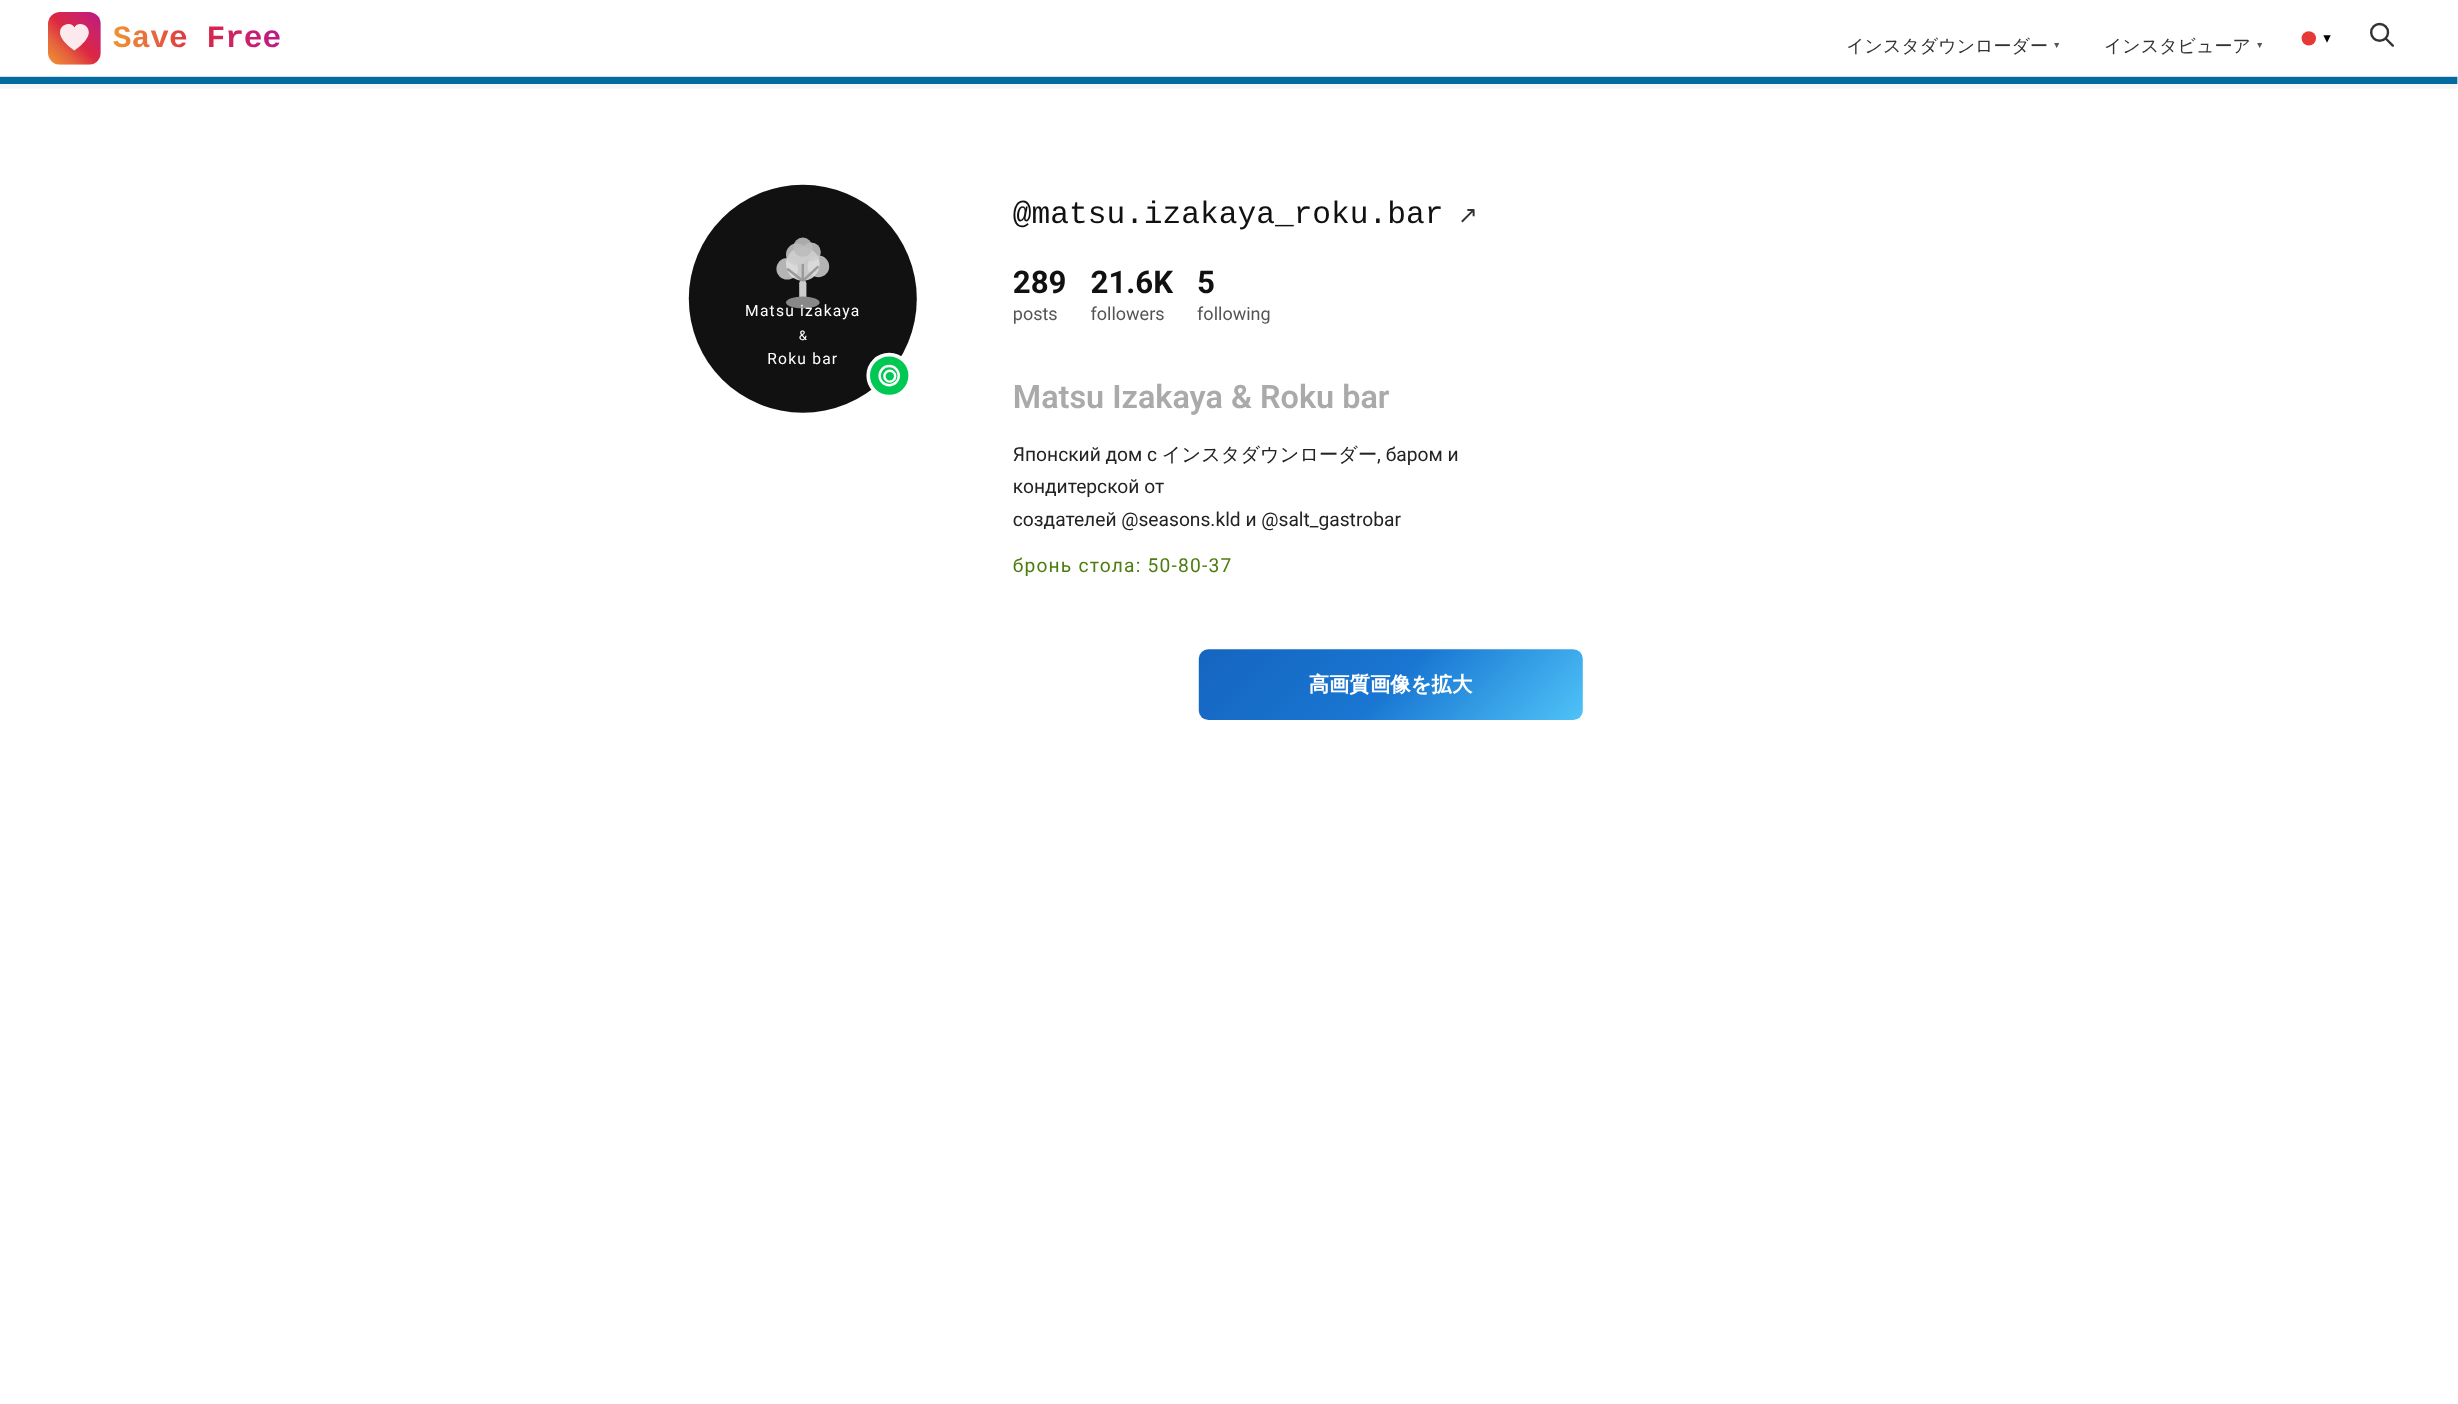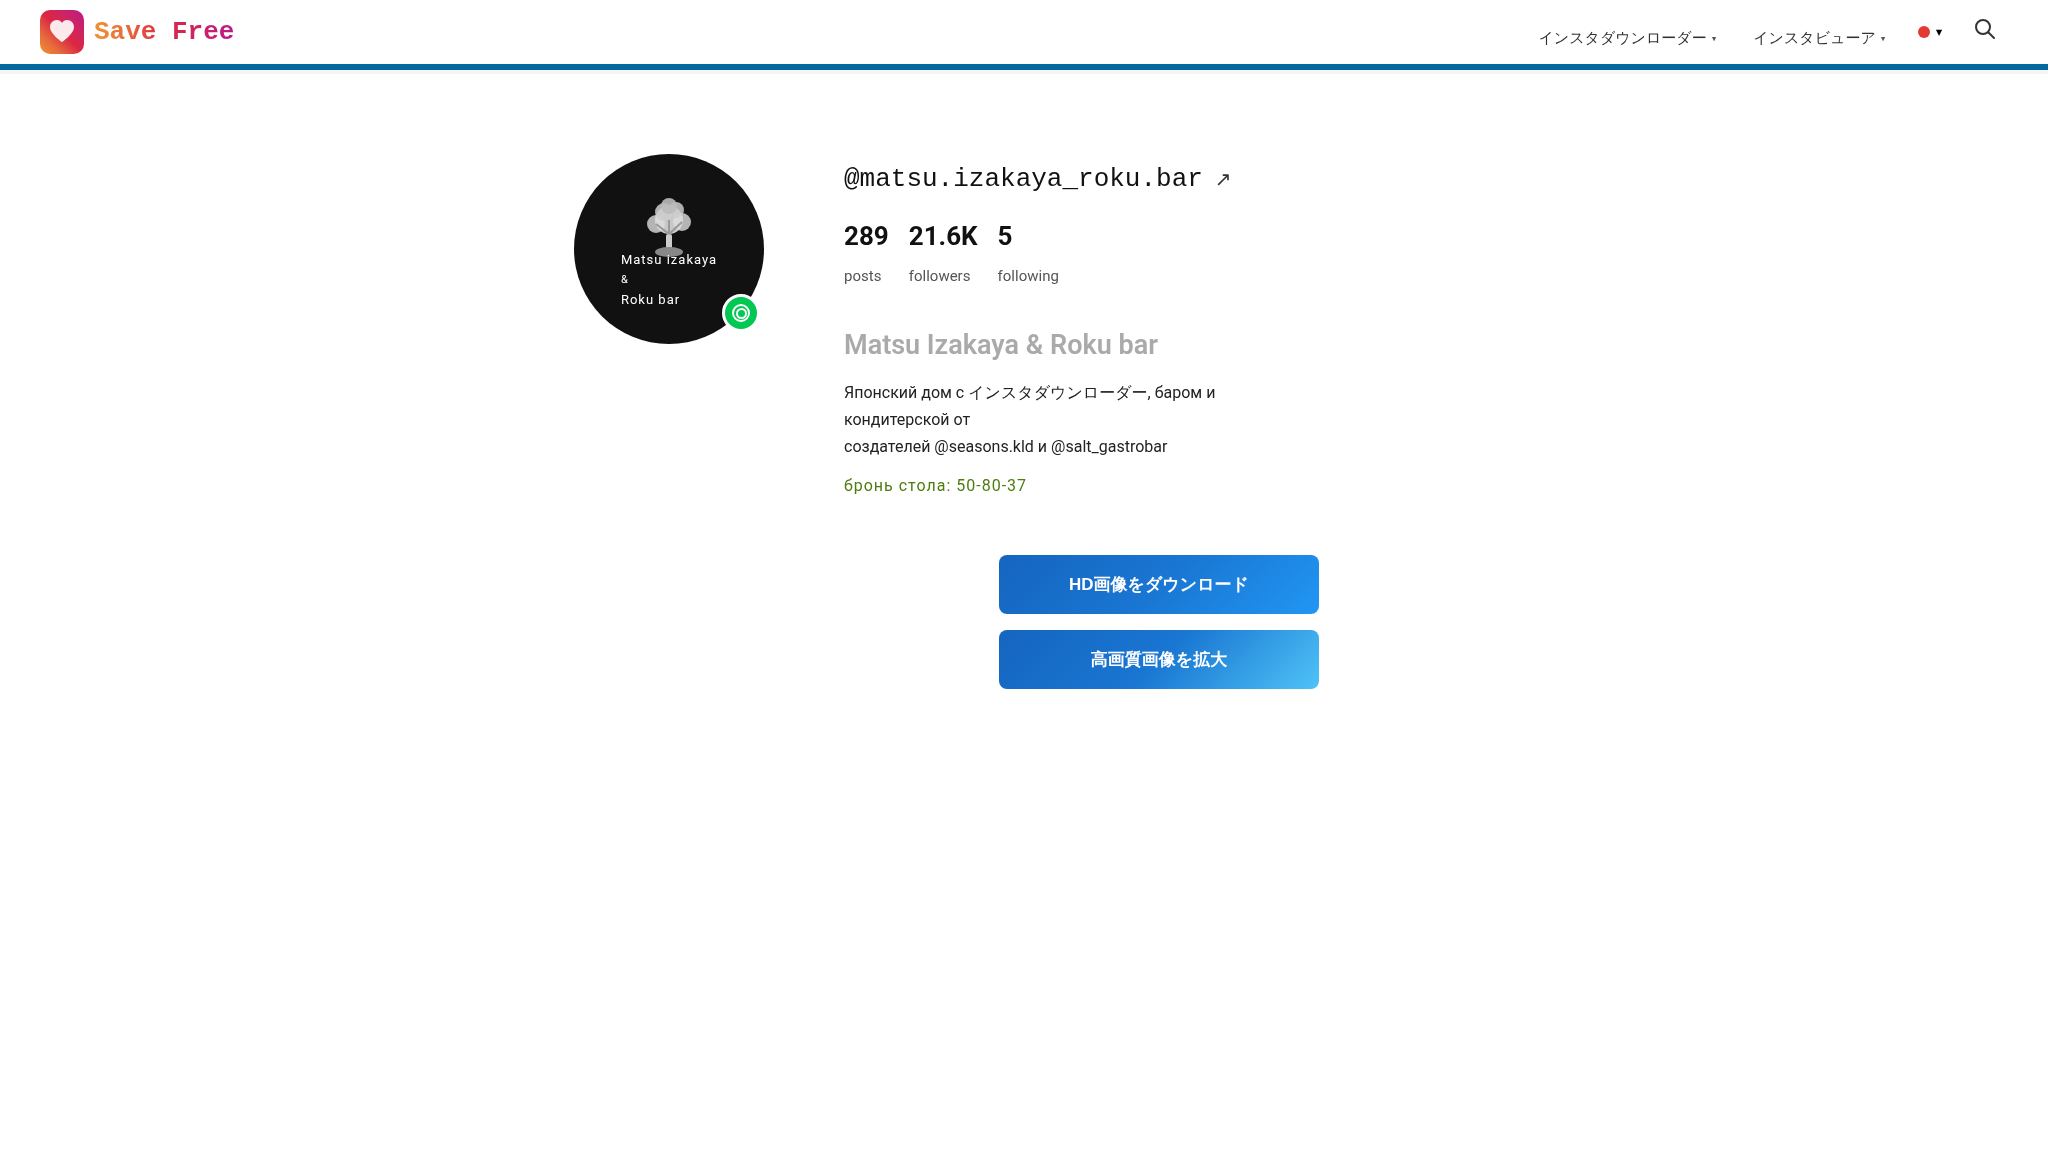--- a/index.html
+++ b/index.html
@@ -123,21 +123,21 @@
       flex-direction: column;
       align-items: center;
       justify-content: center;
       overflow: hidden;
       position: relative;
     }
 
     .avatar-bonsai {
       display: flex;
       flex-direction: column;
-      align-items: flex-start;
+      align-items: center;
       gap: 6px;
     }
 
     .bonsai-svg {
       width: 70px;
       height: 70px;
     }
 
     .avatar-text-line1 {
       color: #ffffff;
@@ -231,21 +231,21 @@
     .stat-number {
       font-size: 26px;
       font-weight: 700;
       color: #111;
       line-height: 1.1;
     }
 
     .stat-label {
       font-size: 15px;
       color: #555;
-      margin-top: 16px;
+      margin-top: 2px;
     }
 
     .profile-display-name {
       font-size: 27px;
       font-weight: 600;
       color: #aaa;
       margin-bottom: 18px;
       margin-top: 44px;
     }
 
@@ -407,19 +407,18 @@
       <div class="profile-display-name">Matsu Izakaya &amp; Roku bar</div>
 
       <div class="profile-bio">
         <span>Японский дом с インスタダウンローダー, баром и кондитерской от</span><br>
         <span>создателей @seasons.kld и @salt_gastrobar</span>
       </div>
 
       <div class="profile-booking">бронь стола: 50-80-37</div>
 
       <div class="buttons-section">
-        <button class="btn-primary btn-download">HD画像をダウンロード</button>
         <button class="btn-primary btn-expand">高画質画像を拡大</button>
       </div>
 
     </div>
   </div>
 </main>
 
 </body></html>

